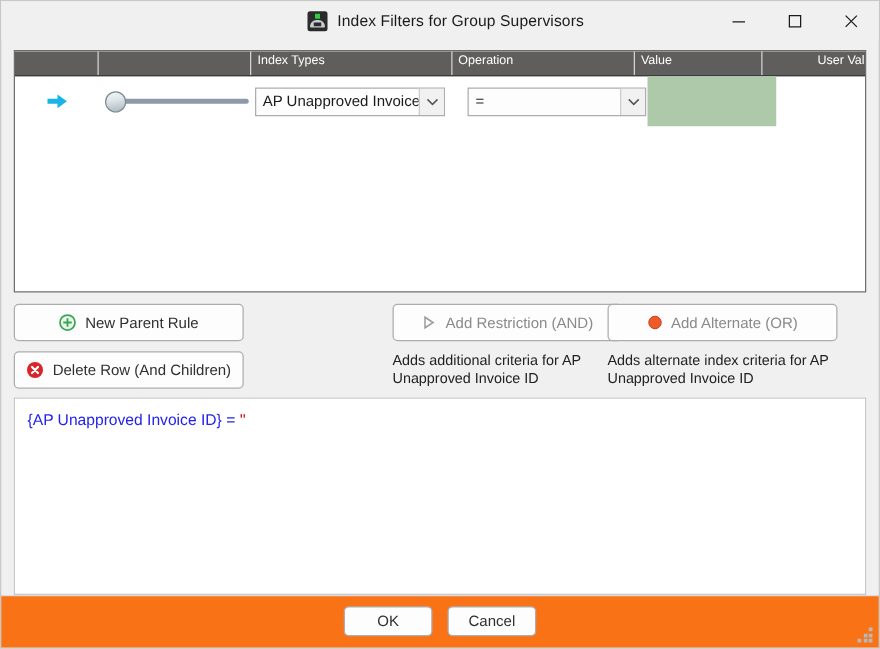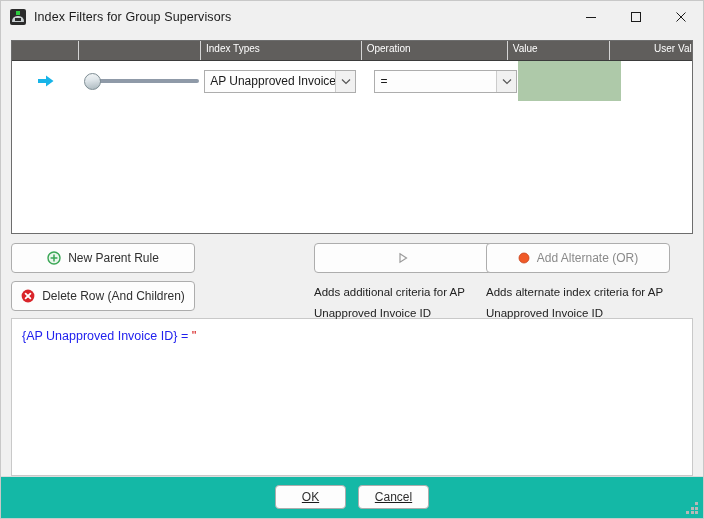--- a/index.html
+++ b/index.html
@@ -26,20 +26,21 @@
     flex-direction: column;
   }
   
   .titlebar {
     height: 31px;
     min-height: 31px;
     background: #f0f0f0;
     display: flex;
     align-items: center;
     position: relative;
+    justify-content: center;
   }
   .title-icon {
     width: 16px;
     height: 16px;
     margin-left: 9px;
     margin-right: 8px;
     background: #2b2b2b;
     border-radius: 2px;
     position: relative;
     flex: 0 0 auto;
@@ -231,21 +232,21 @@
     margin-right: 7px;
     display: flex;
     align-items: center;
   }
   .btn.wide { width: 184px; }
   .btn.disabled { color: #8a8a8a; }
   .btn-spacer { height: 8px; }
   .hint {
     font-size: 11.5px;
     color: #222222;
-    line-height: 21px;
+    line-height: 14px;
     margin-top: 9px;
     width: 205px;
   }
   .mid-btn-pos { margin-left: 54px; }
   .mid-hint-pos { margin-left: 54px; width: 202px; }
   
   .expr {
     margin: 13px 10px 0 10px;
     background: #ffffff;
     border: 1px solid #c9c9c9;
@@ -255,27 +256,26 @@
     font-size: 12.5px;
     color: #2222ee;
     overflow: hidden;
   }
   .expr .q { color: #d00000; }
   
   .footer {
     margin-top: auto;
     height: 44px;
     border-top: 1px solid #dcdcdc;
-    background: #14b8a6;
+    background: #f97316;
     display: flex;
     align-items: center;
     justify-content: center;
     gap: 12px;
     position: relative;
-    text-decoration: underline;
   }
   .fbtn {
     box-sizing: border-box;
     width: 71px;
     height: 24px;
     border: 1px solid #adadad;
     border-radius: 4px;
     background: #fdfdfd;
     display: flex;
     align-items: center;
@@ -400,20 +400,21 @@
       </div>
     </div>
 
     <div class="col-mid">
       <div class="btn wide disabled mid-btn-pos">
         <span class="bico">
           <svg width="12" height="12" viewBox="0 0 12 12">
             <path d="M3 1.8 L9.5 6 L3 10.2 Z" fill="none" stroke="#9b9b9b" stroke-width="1.2"></path>
           </svg>
         </span>
+        <span>Add Restriction (AND)</span>
       </div>
       <div class="hint mid-hint-pos">Adds additional criteria for AP Unapproved Invoice ID</div>
     </div>
 
     <div class="col-right">
       <div class="btn wide disabled">
         <span class="bico">
           <svg width="12" height="12" viewBox="0 0 12 12">
             <circle cx="6" cy="6" r="5" fill="#f05a28" stroke="#c8431c" stroke-width="0.8"></circle>
           </svg>

